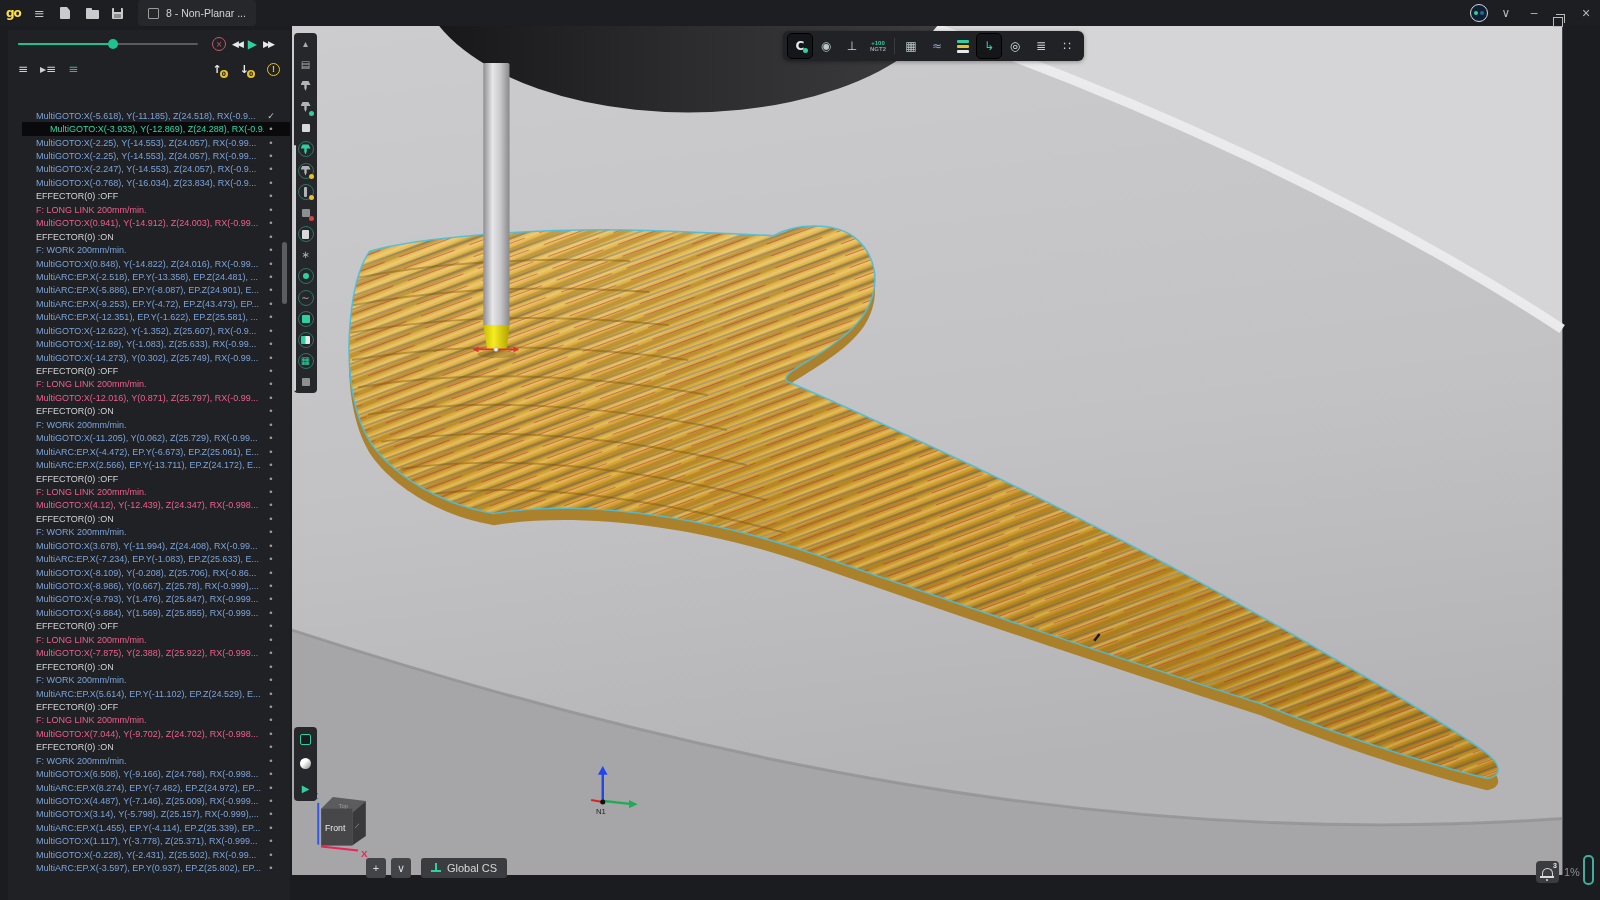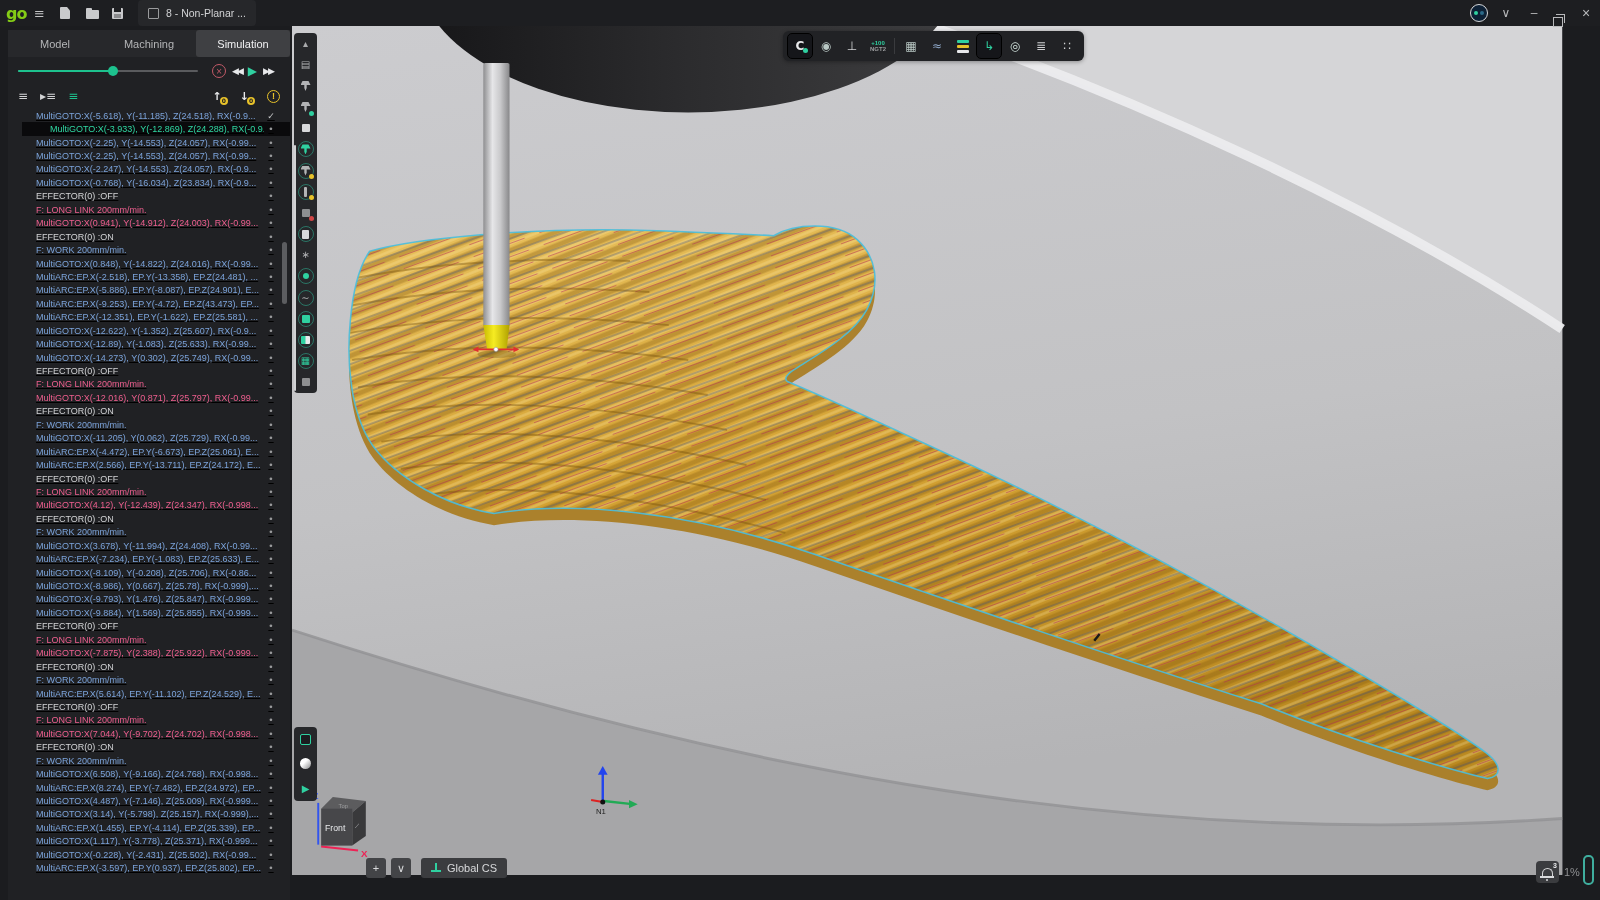--- a/index.html
+++ b/index.html
@@ -3,21 +3,21 @@
 <meta charset="utf-8">
 <style>
   html,body{margin:0;padding:0;}
   body{width:1600px;height:900px;position:relative;overflow:hidden;background:#1b1c1f;
        font-family:"Liberation Sans", sans-serif; -webkit-font-smoothing:antialiased;}
   .ico{font-family:"DejaVu Sans", sans-serif;}
 
   
   #titlebar{position:absolute;left:0;top:0;width:1600px;height:26px;background:#1d1e21;z-index:30;}
   #titlebar .abs{position:absolute;top:0;height:26px;display:flex;align-items:center;}
-  #logo{left:6px;width:22px;color:#84cc16;font-weight:bold;font-size:16px;letter-spacing:-1px;}
+  #logo{left:6px;width:22px;color:#fde047;font-weight:bold;font-size:12px;letter-spacing:-1px;}
   #menu-ic{left:34px;color:#c3c4c6;font-size:13px;}
   .doc{background:#c9cacc;width:10px;height:12px;border-radius:1px;clip-path:polygon(0 0,70% 0,100% 30%,100% 100%,0 100%);}
   .folder{width:13px;height:9px;background:#c9cacc;border-radius:1px;position:relative;margin-top:3px;}
   .folder:before{content:"";position:absolute;top:-2px;left:0;width:6px;height:3px;background:#c9cacc;border-radius:1px 1px 0 0;}
   .floppy{width:11px;height:11px;background:#c9cacc;border-radius:1px;position:relative;}
   .floppy:before{content:"";position:absolute;left:2px;top:0;width:7px;height:4px;background:#1d1e21;}
   .floppy:after{content:"";position:absolute;left:2px;bottom:1px;width:7px;height:4px;background:#8a8b8d;}
   #tabchip{left:138px;height:20px;top:3px;background:#26272a;border-radius:4px;padding:0 10px;gap:7px;}
   #tabchip .sq{width:9px;height:9px;border:1.2px solid #9a9b9d;border-radius:1px;}
   #tabchip .ttl{color:#d2d3d5;font-size:10.5px;white-space:nowrap;text-align:right;}
@@ -42,21 +42,21 @@
   .pbtn{color:#e8e9eb;font-size:9px;letter-spacing:-2px;}
   #play-ic{color:#2fd0a0;font-size:12px;letter-spacing:0;}
   #listiconrow{height:22px;display:flex;align-items:center;padding:0 10px;gap:12px;}
   .lic{font-size:12px;color:#d2d3d5;}
   .lic.green{color:#1dc28e;}
   .spacer{flex:1;}
   .cnt{position:relative;color:#e8e9eb;font-size:11px;font-weight:bold;margin-right:6px;}
   .cnt .badge{position:absolute;right:-6px;bottom:-2px;width:8px;height:8px;border-radius:50%;background:#e8c22a;color:#1b1c1f;font-size:6px;font-weight:bold;display:flex;align-items:center;justify-content:center;}
   #warn-ic{width:13px;height:13px;border:1.5px solid #e8c22a;border-radius:50%;color:#e8c22a;font-size:9px;font-weight:bold;display:flex;align-items:center;justify-content:center;box-sizing:border-box;}
 
-  #command-list{position:absolute;top:79px;left:0;right:0;bottom:0;overflow:hidden;text-decoration:underline;}
+  #command-list{position:absolute;top:79px;left:0;right:0;bottom:0;overflow:hidden;}
   .cmd{height:13.45px;display:flex;align-items:center;padding-left:28px;padding-right:12px;font-size:9px;white-space:nowrap;}
   .cmd .ct{flex:1;overflow:hidden;}
   .cmd .cm{width:14px;text-align:center;color:#9a9b9d;font-size:9px;}
   .cmd .cm.chk{color:#c6c7c9;}
   .c-blue{color:#7ba3da;} .c-pink{color:#ef5f8f;} .c-white{color:#d2d3d5;} .c-green{color:#2fd8a2;margin-left:14px;}
   .cmd.sel{background:#0a0a0c;}
   #list-scroll{position:absolute;right:3px;top:212px;width:5px;height:62px;background:#5c5d60;border-radius:3px;}
 
   
   .vstrip{position:absolute;left:294px;width:23px;background:#26272a;border-radius:4px;z-index:24;
@@ -260,25 +260,20 @@
     </div>
   <div class="abs winbtn ico" style="left:1496px">∨</div>
   <div class="abs winbtn" style="left:1524px">–</div>
   <div class="abs" style="left:1553px;top:9px">
       <span id="restore-ic"></span>
     </div>
   <div class="abs winbtn" style="left:1576px;font-size:14px">×</div>
 </div>
 
 <div id="panel">
-  <div id="tabsrow">
-      <div class="ptab">Model</div>
-      <div class="ptab">Machining</div>
-      <div class="ptab active">Simulation</div>
-    </div>
   <div id="playrow">
     <div id="slider">
       <div class="track"></div>
         <div class="fill" id="sl-fill" style="width: 53%;"></div>
         <div class="knob" id="sl-knob" style="left: calc(53% - 5px);"></div>
     </div>
     <div id="stopbtn" class="ico">×</div>
     <div class="pbtn ico">◀◀</div>
     <div class="pbtn ico" id="play-ic">▶</div>
     <div class="pbtn ico">▶▶</div>

